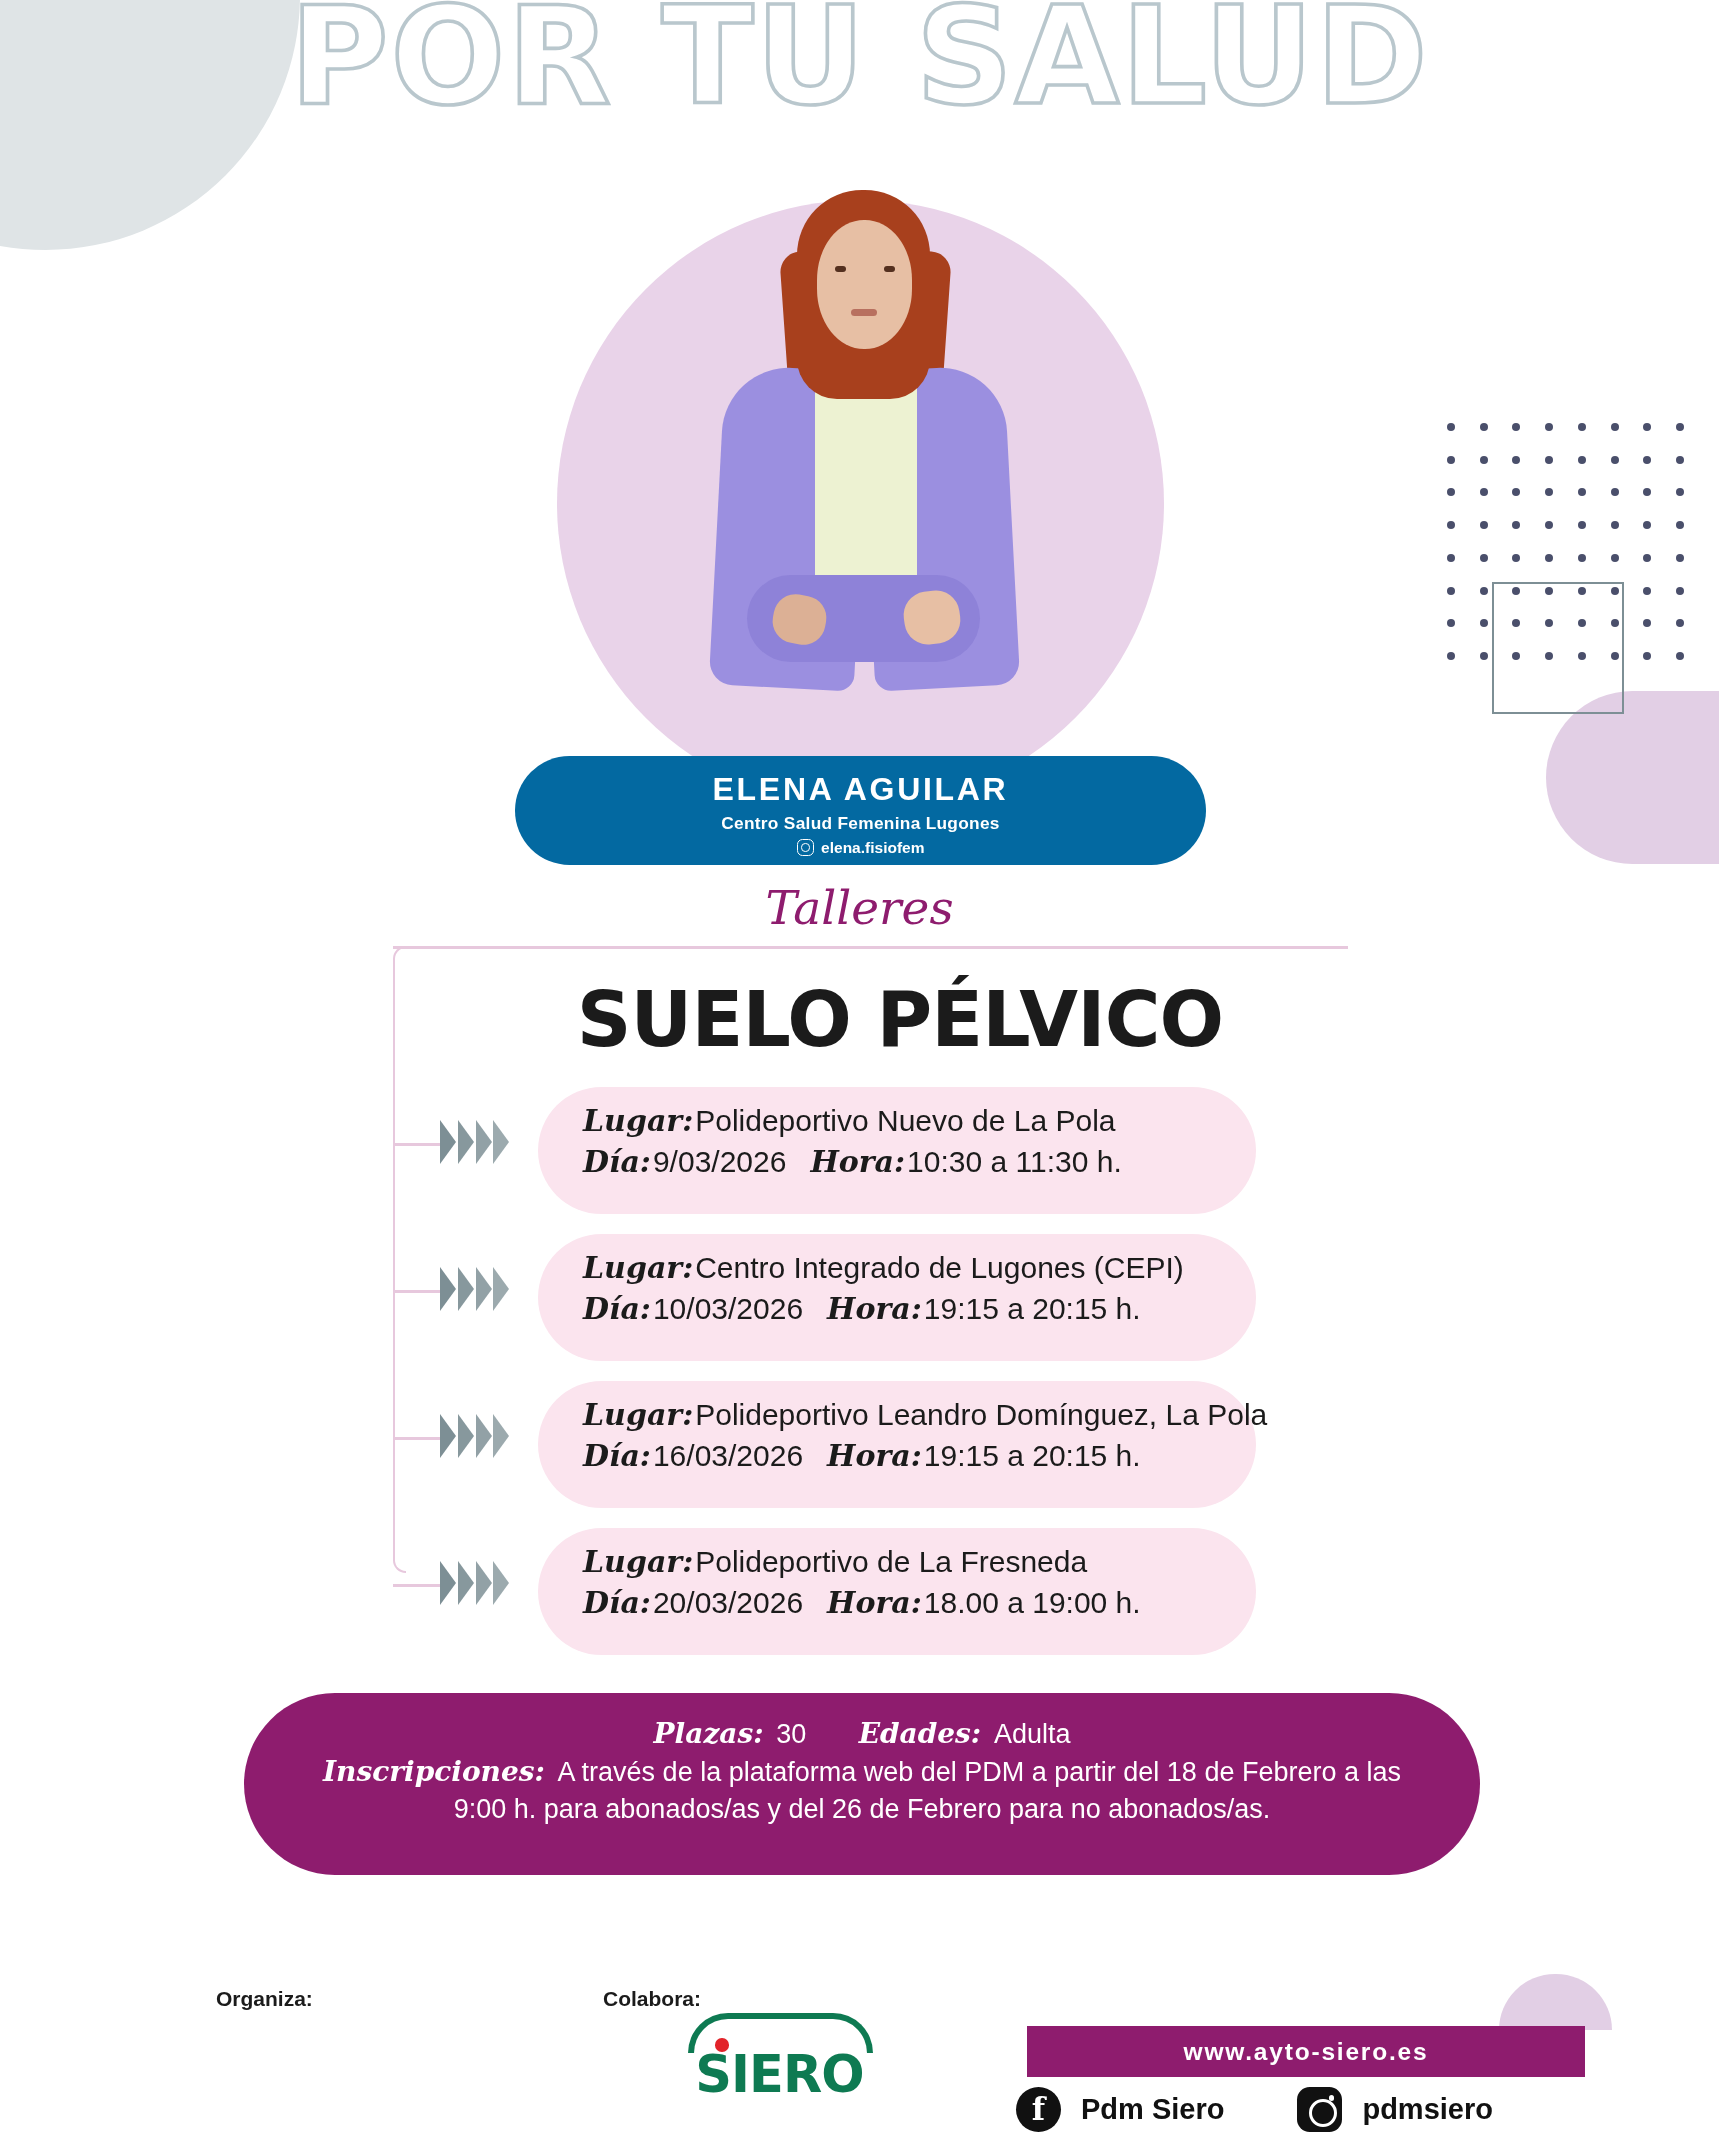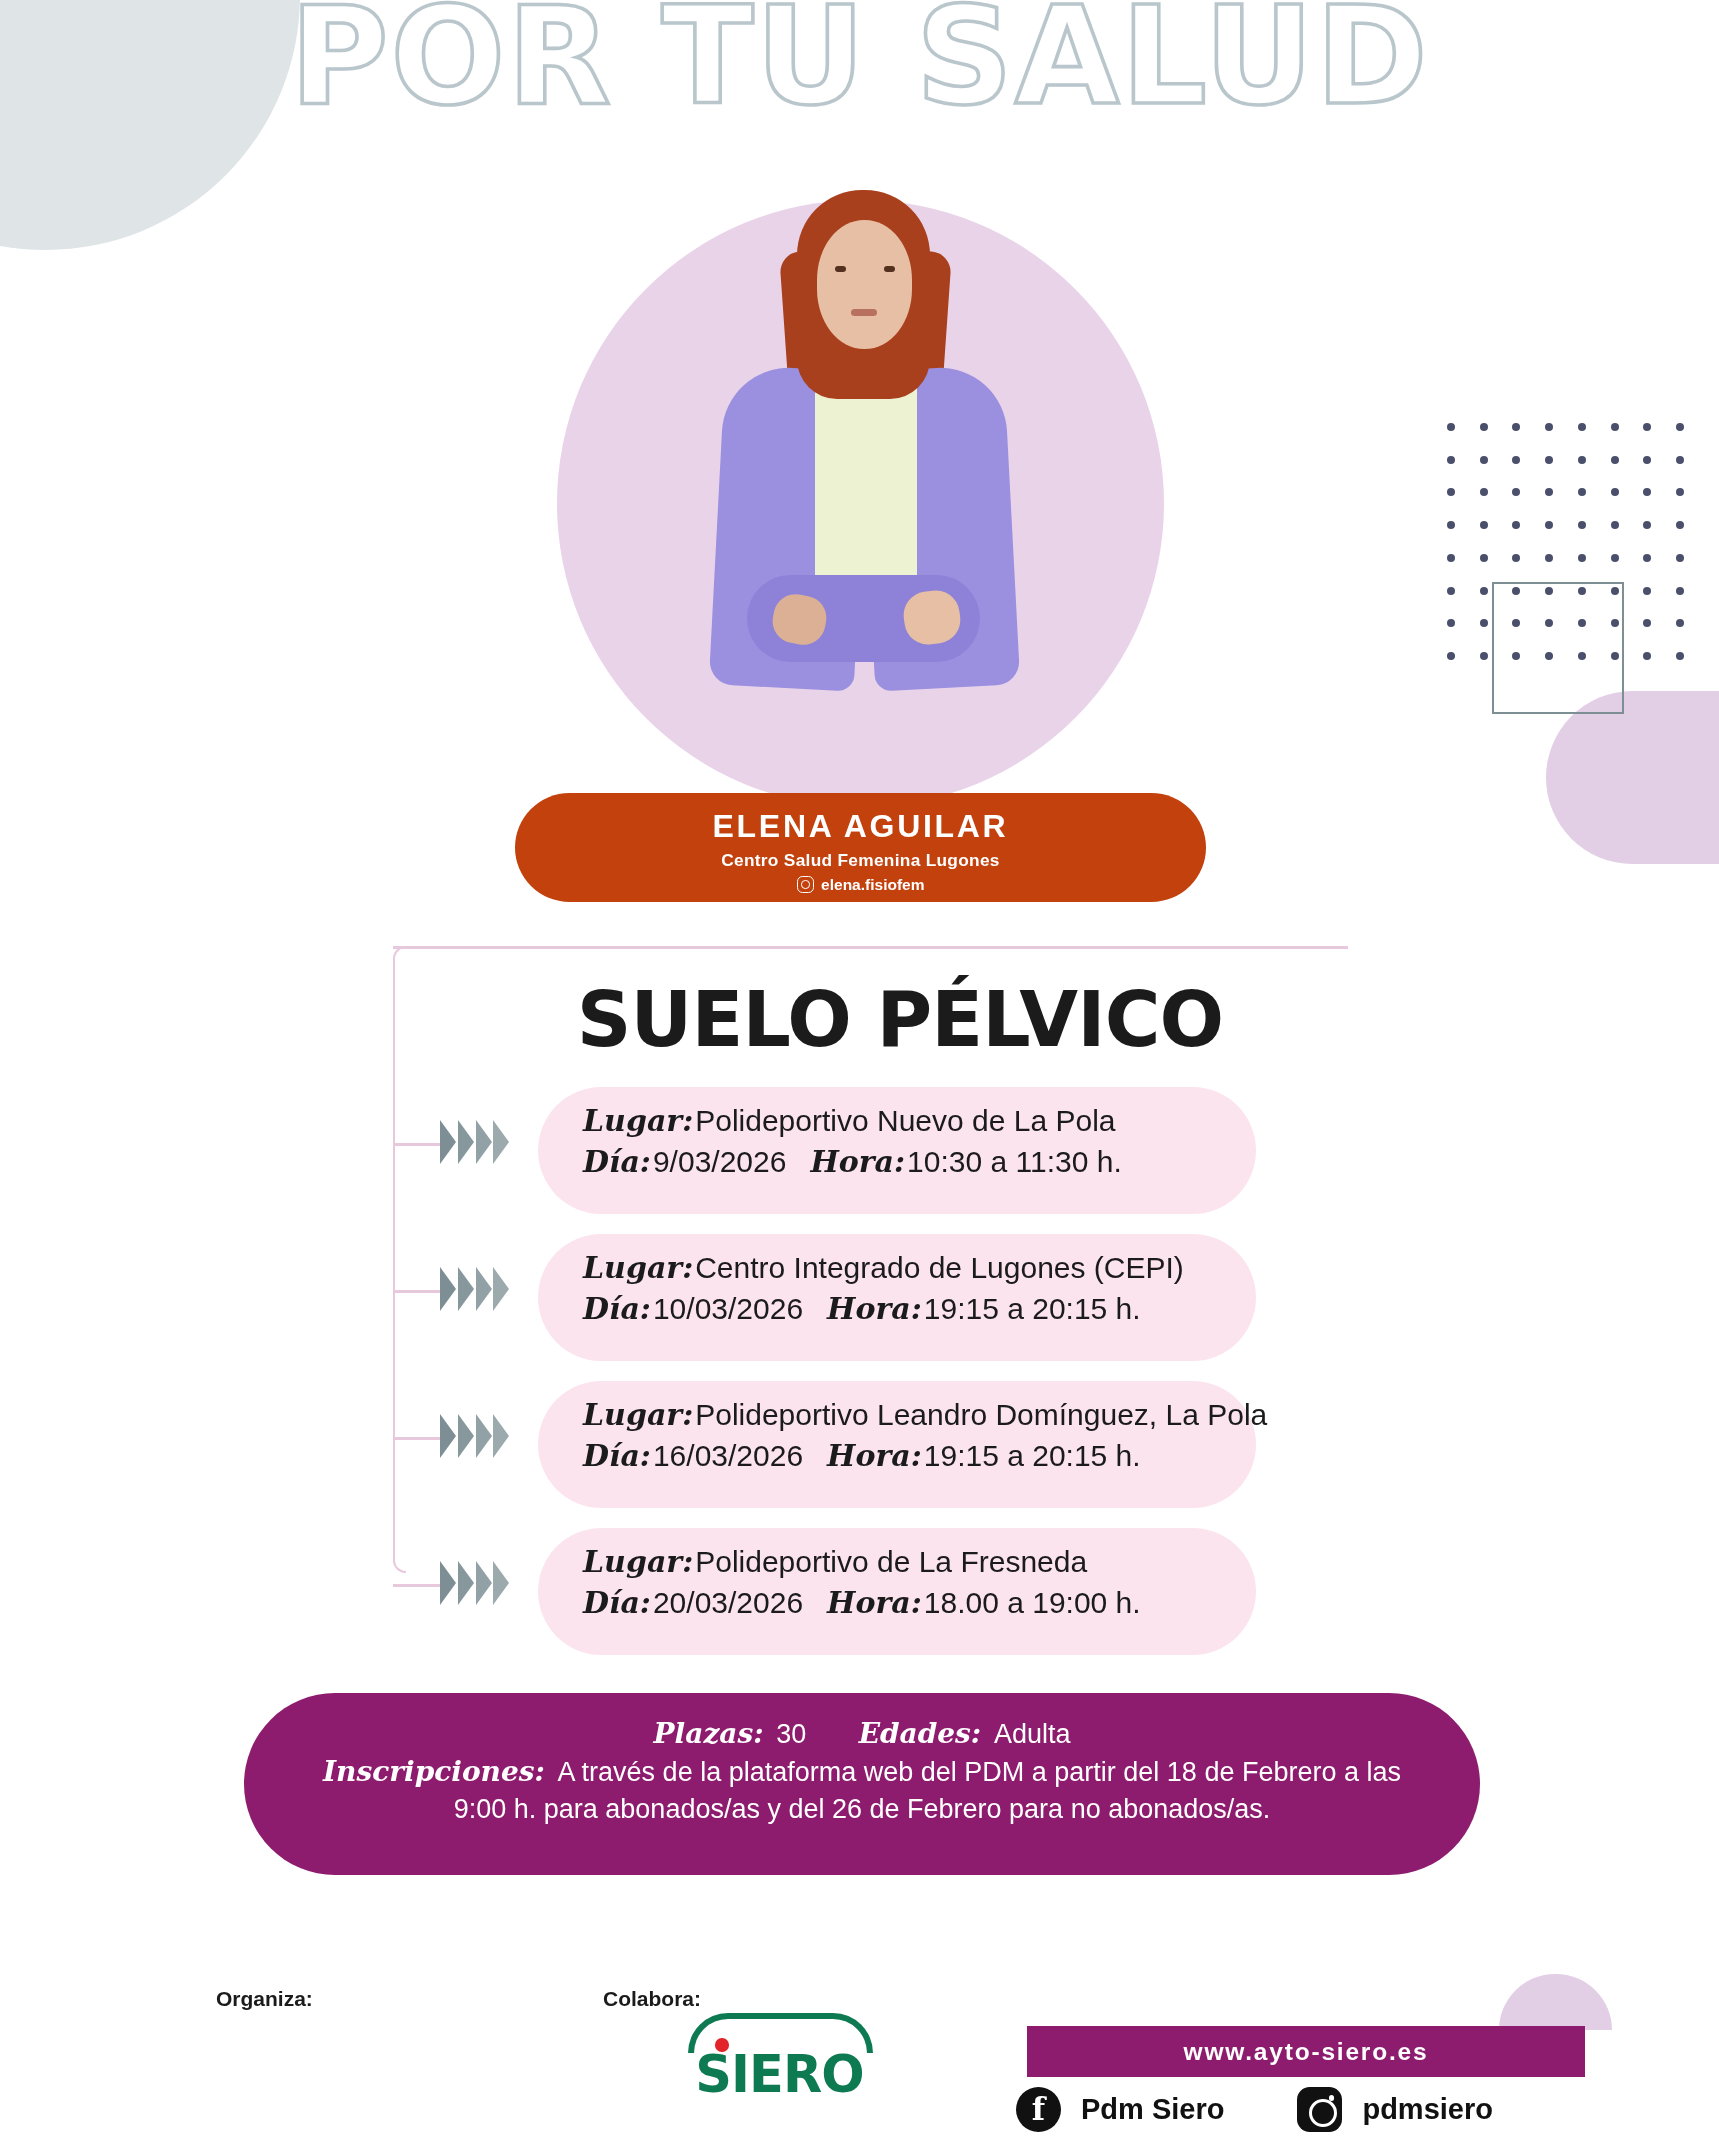--- a/index.html
+++ b/index.html
@@ -165,26 +165,25 @@
   .p-eye { position: absolute; width: 11px; height: 5.5px; background: #54301f; border-radius: 5.5px; }
   .p-eye.l { left: 293px; top: 102px; }
   .p-eye.r { left: 342px; top: 102px; }
   .p-mouth { position: absolute; left: 309px; top: 145px; width: 25.5px; height: 7.3px; background: #b8705f; border-radius: 7.3px; }
 
   
   .name-pill {
     position: absolute;
     left: 515px; top: 756px;
     width: 691px; height: 109px;
-    background: #c2410c;
+    background: #0369a1;
     border-radius: 55px;
     color: #ffffff;
     text-align: center;
     padding-top: 14.5px;
-    margin-top: 37px;
   }
   .name-pill .nm {
     font-size: 32px;
     font-weight: bold;
     letter-spacing: 2.7px;
     color: #ffffff;
   }
   .name-pill .sub {
     font-size: 17.3px;
     font-weight: bold;
@@ -580,20 +579,21 @@
 
   <div class="name-pill">
     <div class="nm">ELENA AGUILAR</div>
     <div class="sub">Centro Salud Femenina Lugones</div>
     <div class="ig">
       <span class="ig-glyph"></span>
       <span>elena.fisiofem</span>
     </div>
   </div>
 
+  <div class="talleres">Talleres</div>
 
   <div class="bracket-top-line"></div>
   <div class="bracket"></div>
 
   <div class="big-title">SUELO PÉLVICO</div>
 
   <div class="sessions" id="sessions">
       <div class="session">
         <div class="tick"></div>
         <div class="chevrons">

